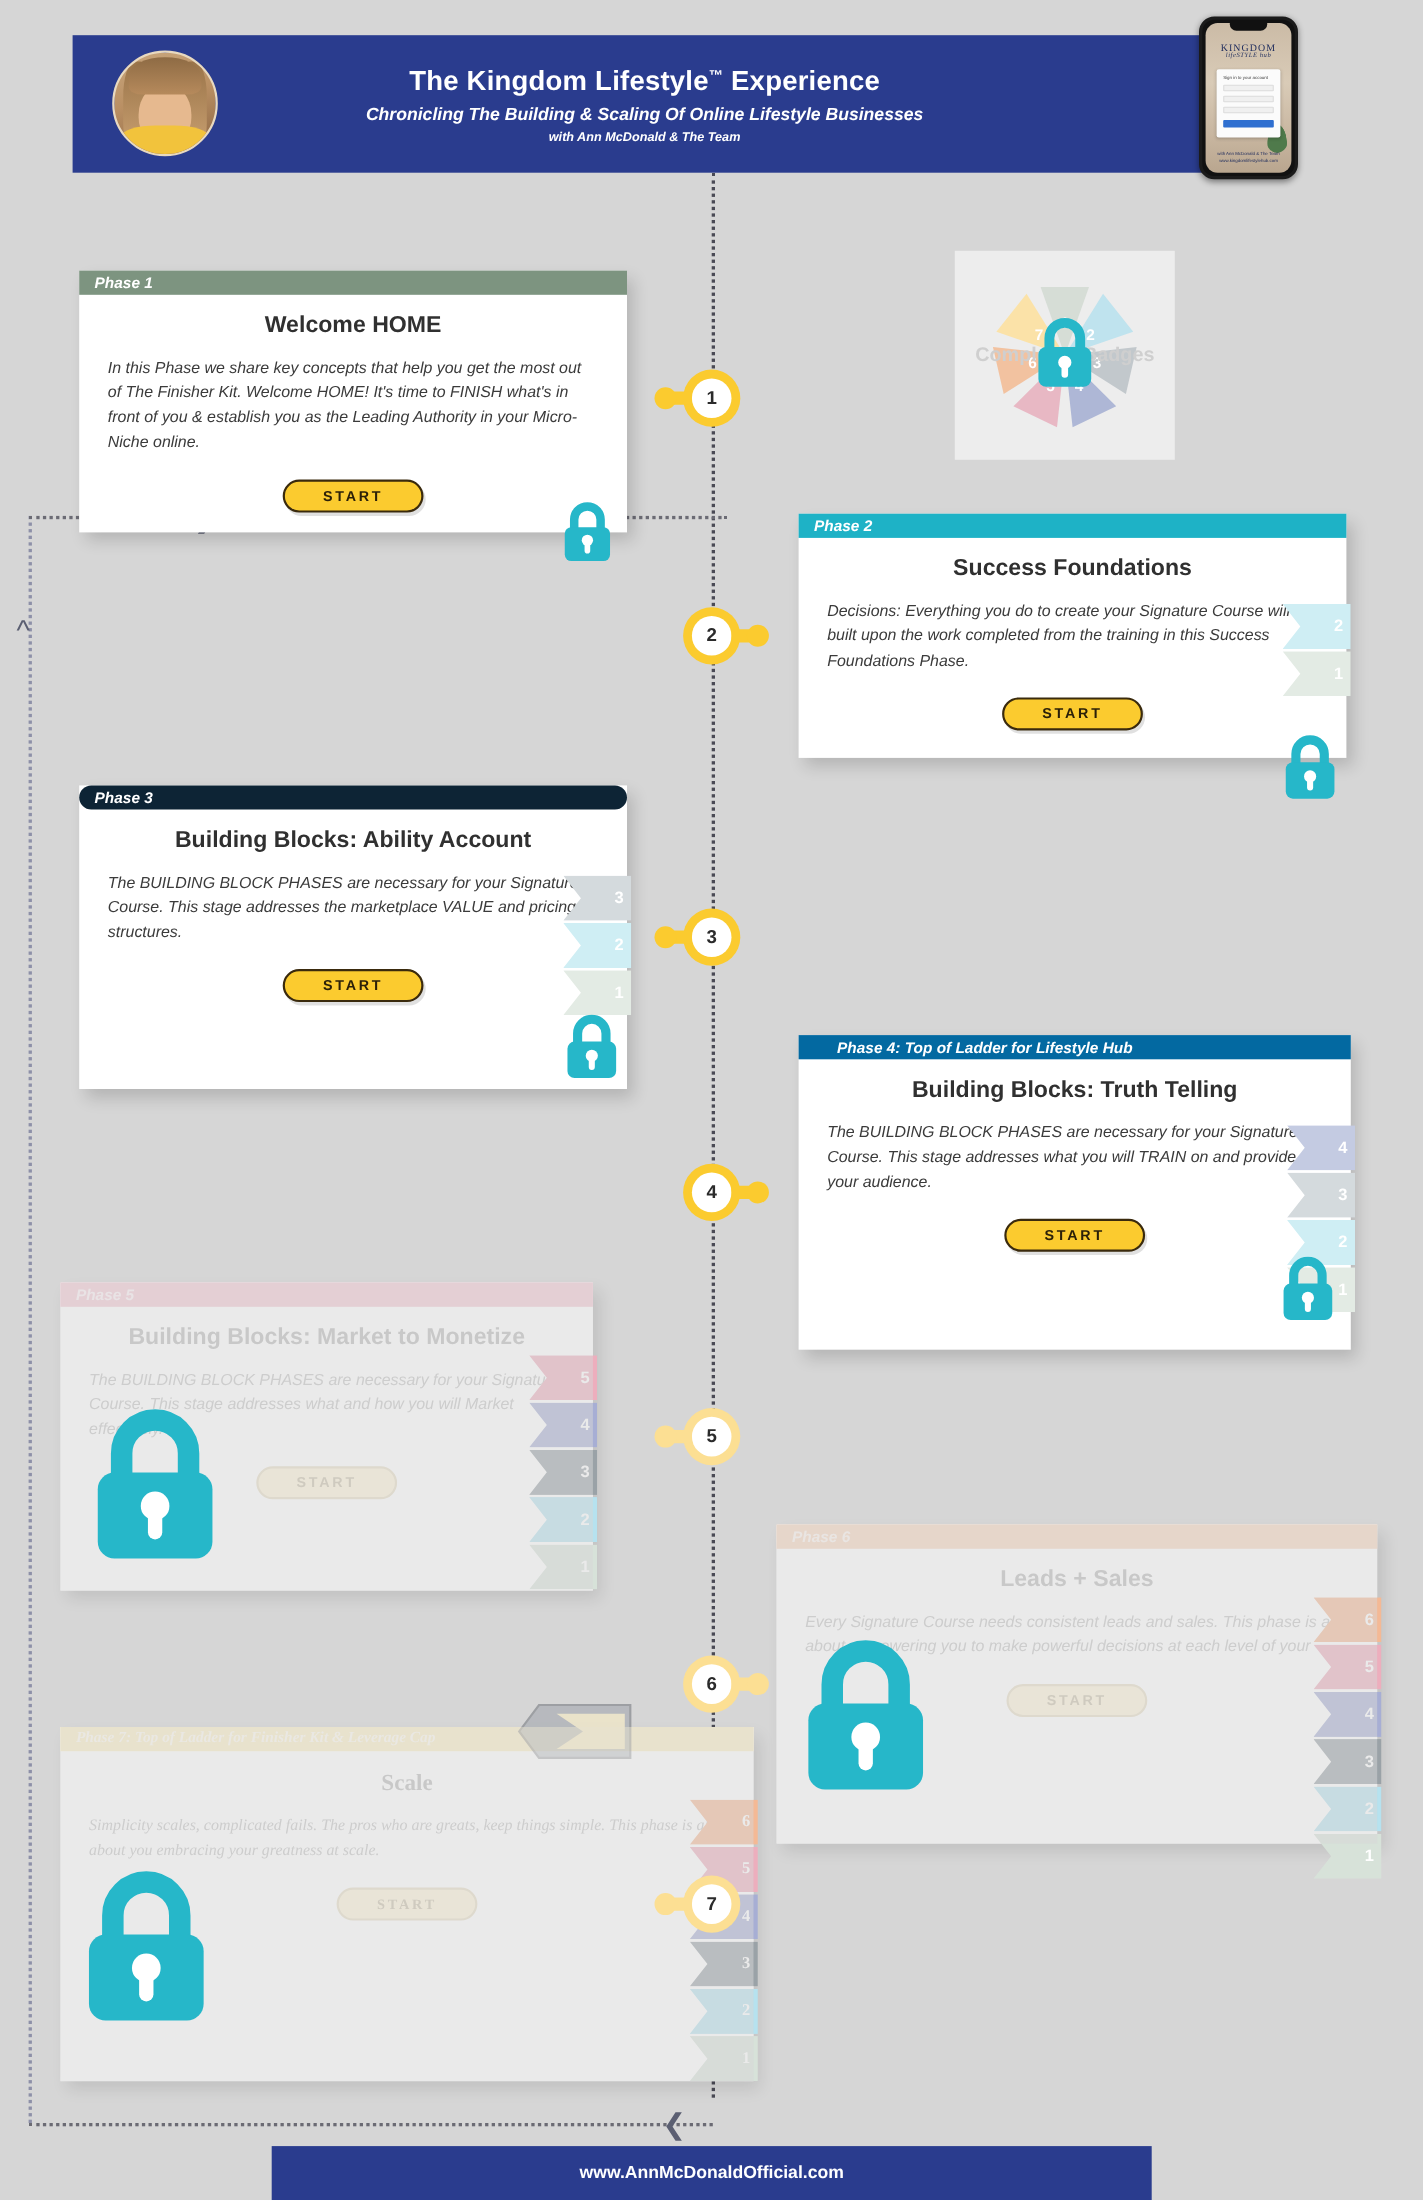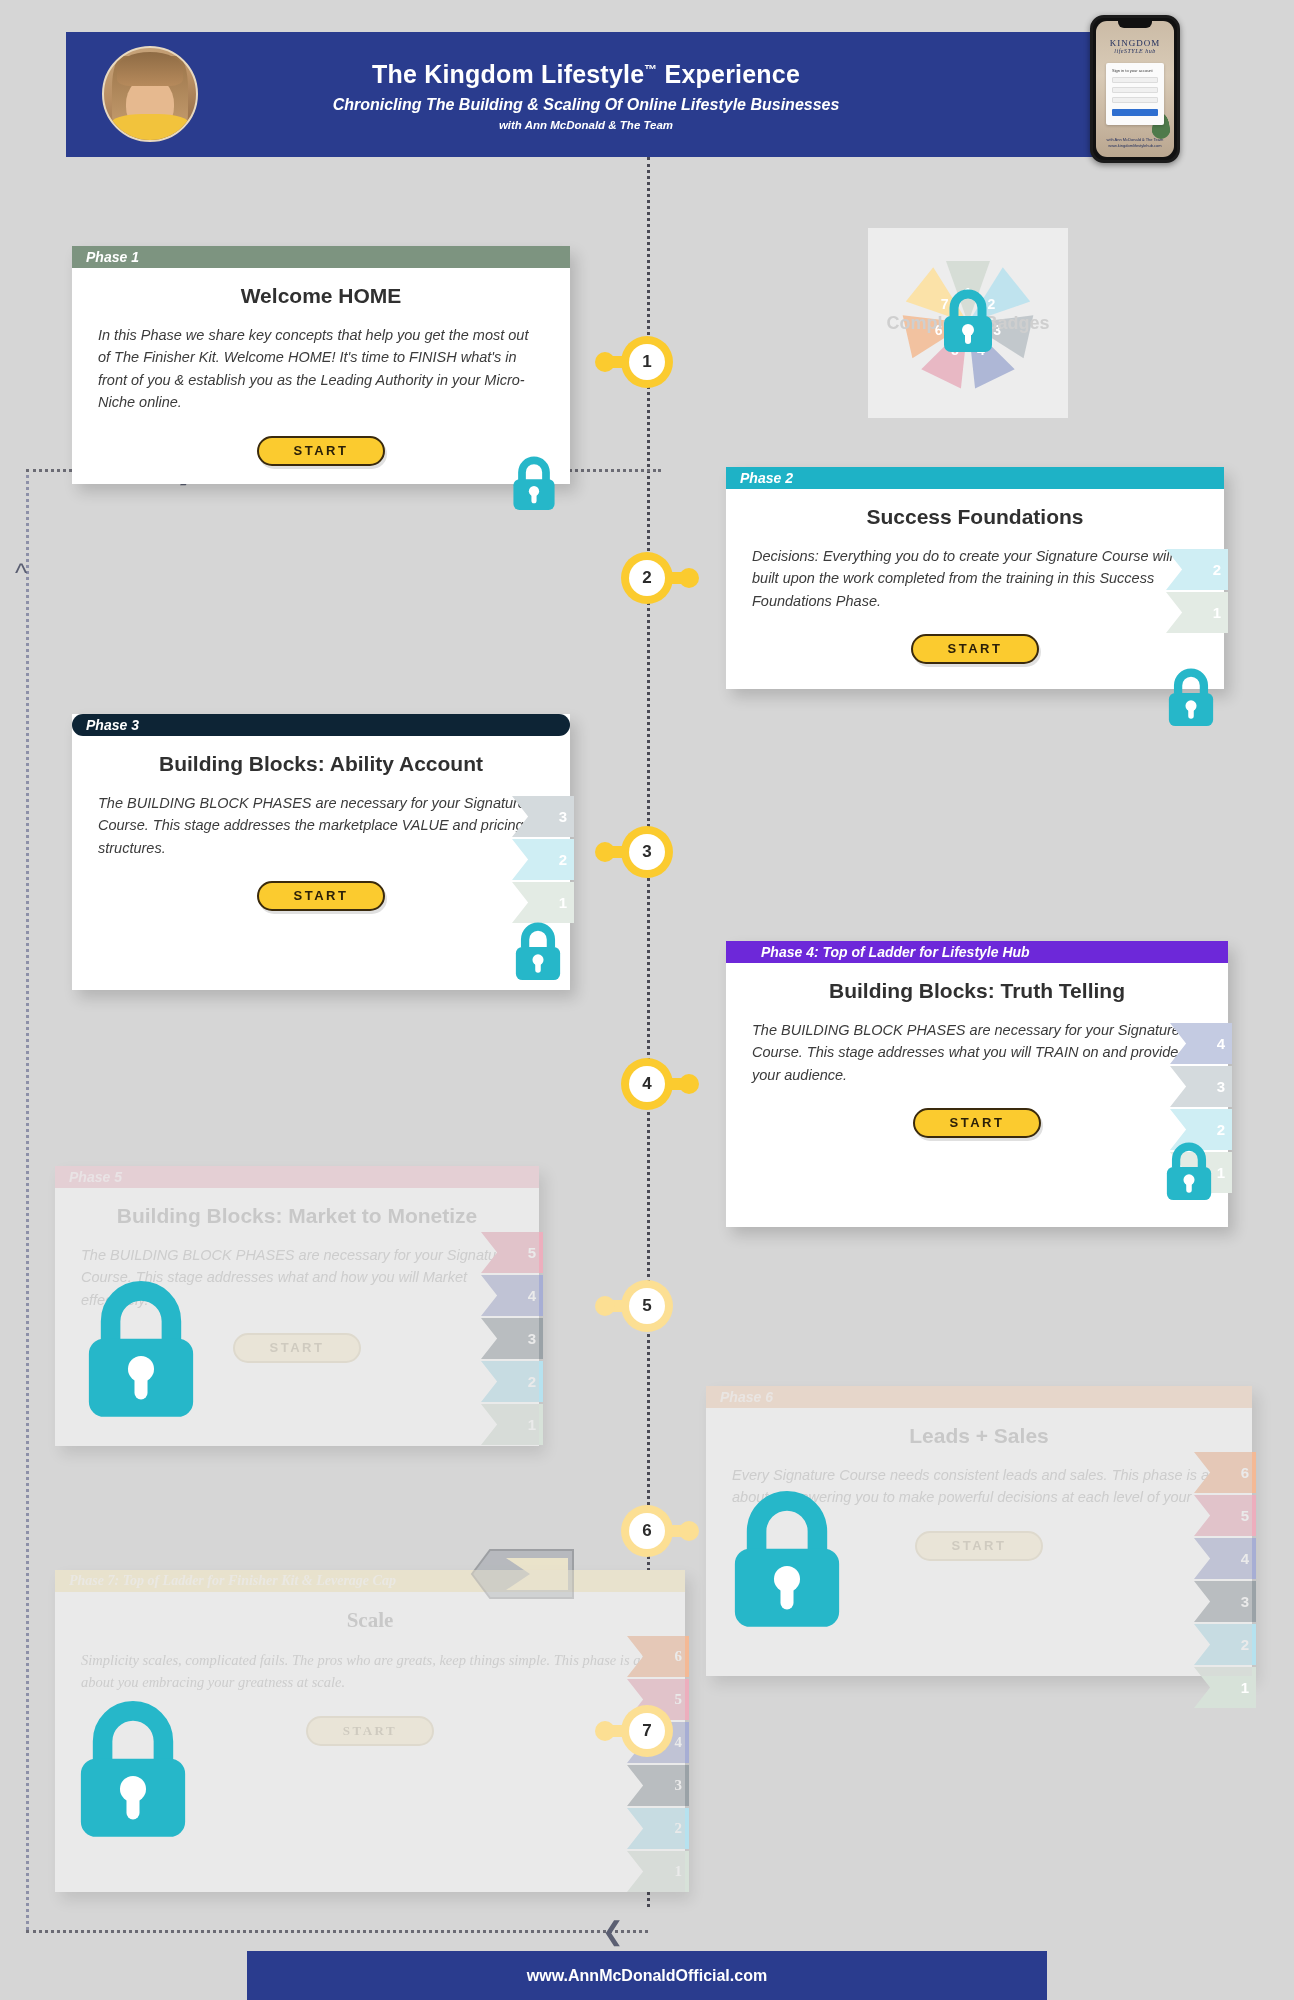--- a/index.html
+++ b/index.html
@@ -355,21 +355,21 @@
           <div class="card-desc">The BUILDING BLOCK PHASES are necessary for your Signature Course. This stage addresses the marketplace VALUE and pricing structures.</div>
           <div class="start-btn">START</div>
           <div class="banners" style="top: 60px;">
             <div class="banner" style="background: rgb(212, 218, 221);">3</div>
             <div class="banner" style="background: rgb(207, 238, 244);">2</div>
             <div class="banner" style="background: rgb(227, 235, 228);">1</div>
           </div>
         </div>
       </div>
       <div class="card" style="left: 726px; top: 941px; width: 502px; min-height: 286px;">
-        <div class="card-head" style="background: #6d28d9; padding-left: 35px;">Phase 4: Top of Ladder for Lifestyle Hub</div>
+        <div class="card-head" style="background: #0369a1; padding-left: 35px;">Phase 4: Top of Ladder for Lifestyle Hub</div>
         <div class="card-body">
           <div class="card-title">Building Blocks: Truth Telling</div>
           <div class="card-desc">The BUILDING BLOCK PHASES are necessary for your Signature Course. This stage addresses what you will TRAIN on and provide to your audience.</div>
           <div class="start-btn">START</div>
           <div class="banners" style="top: 60px;">
             <div class="banner" style="background: rgb(196, 203, 226);">4</div>
             <div class="banner" style="background: rgb(212, 218, 221);">3</div>
             <div class="banner" style="background: rgb(207, 238, 244);">2</div>
             <div class="banner" style="background: rgb(227, 235, 228);">1</div>
           </div>

